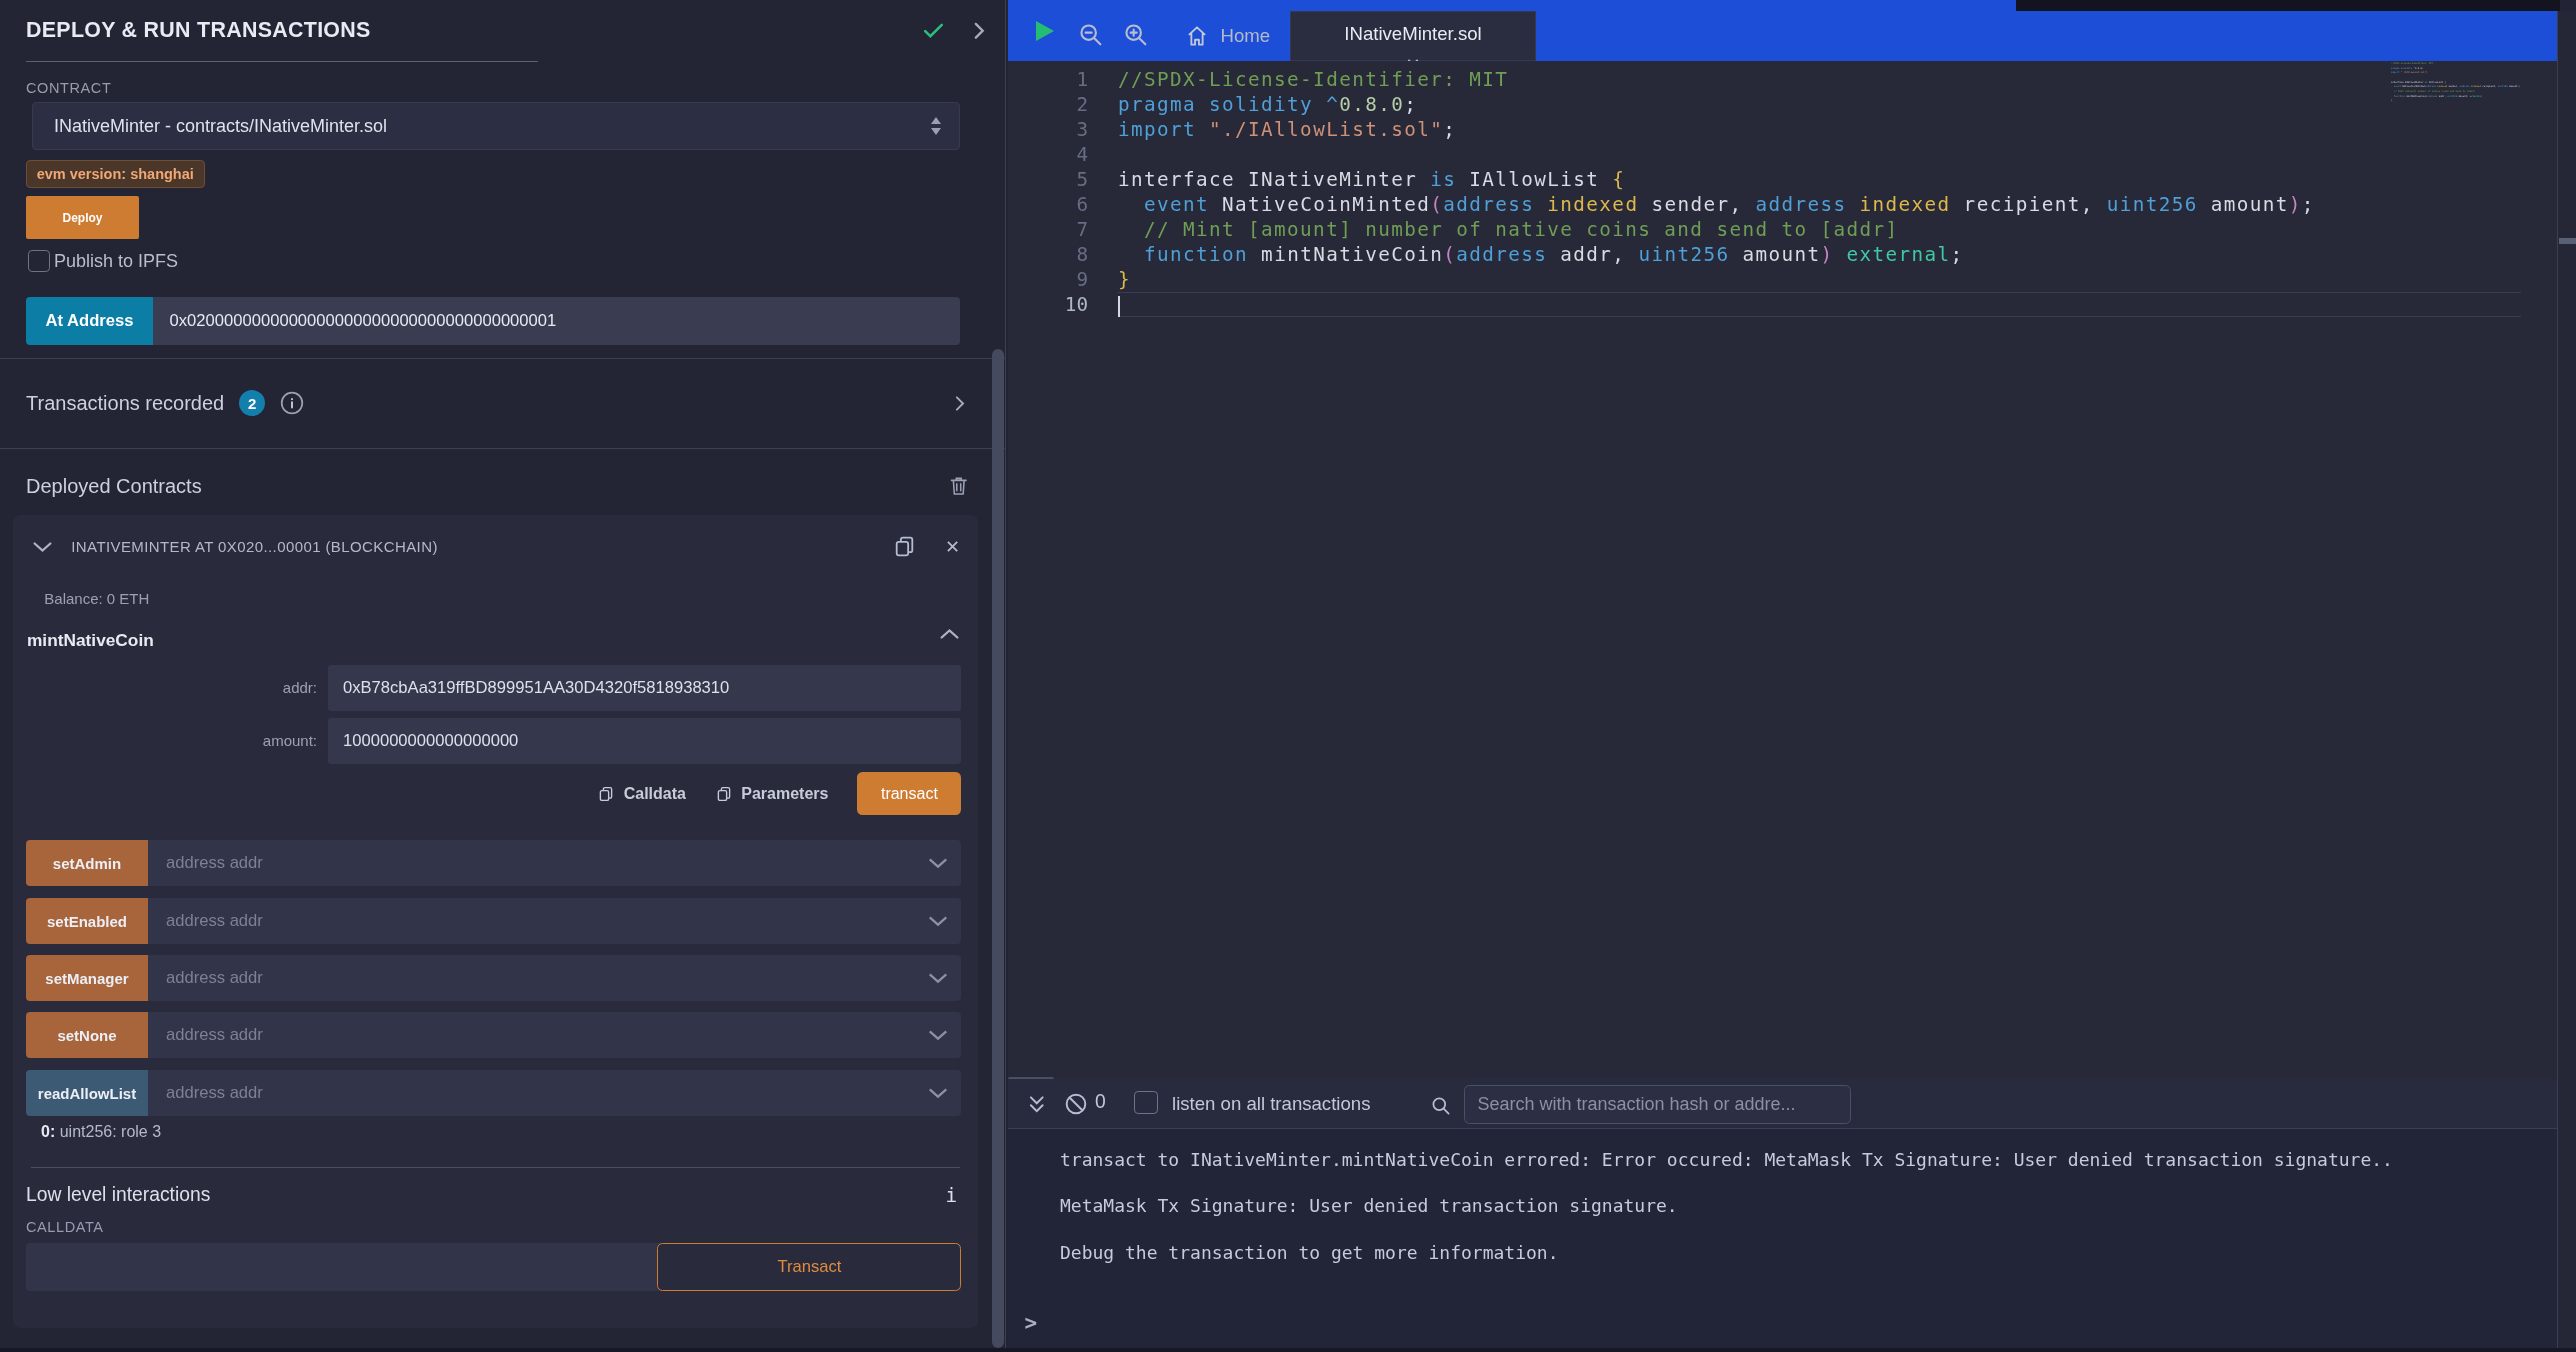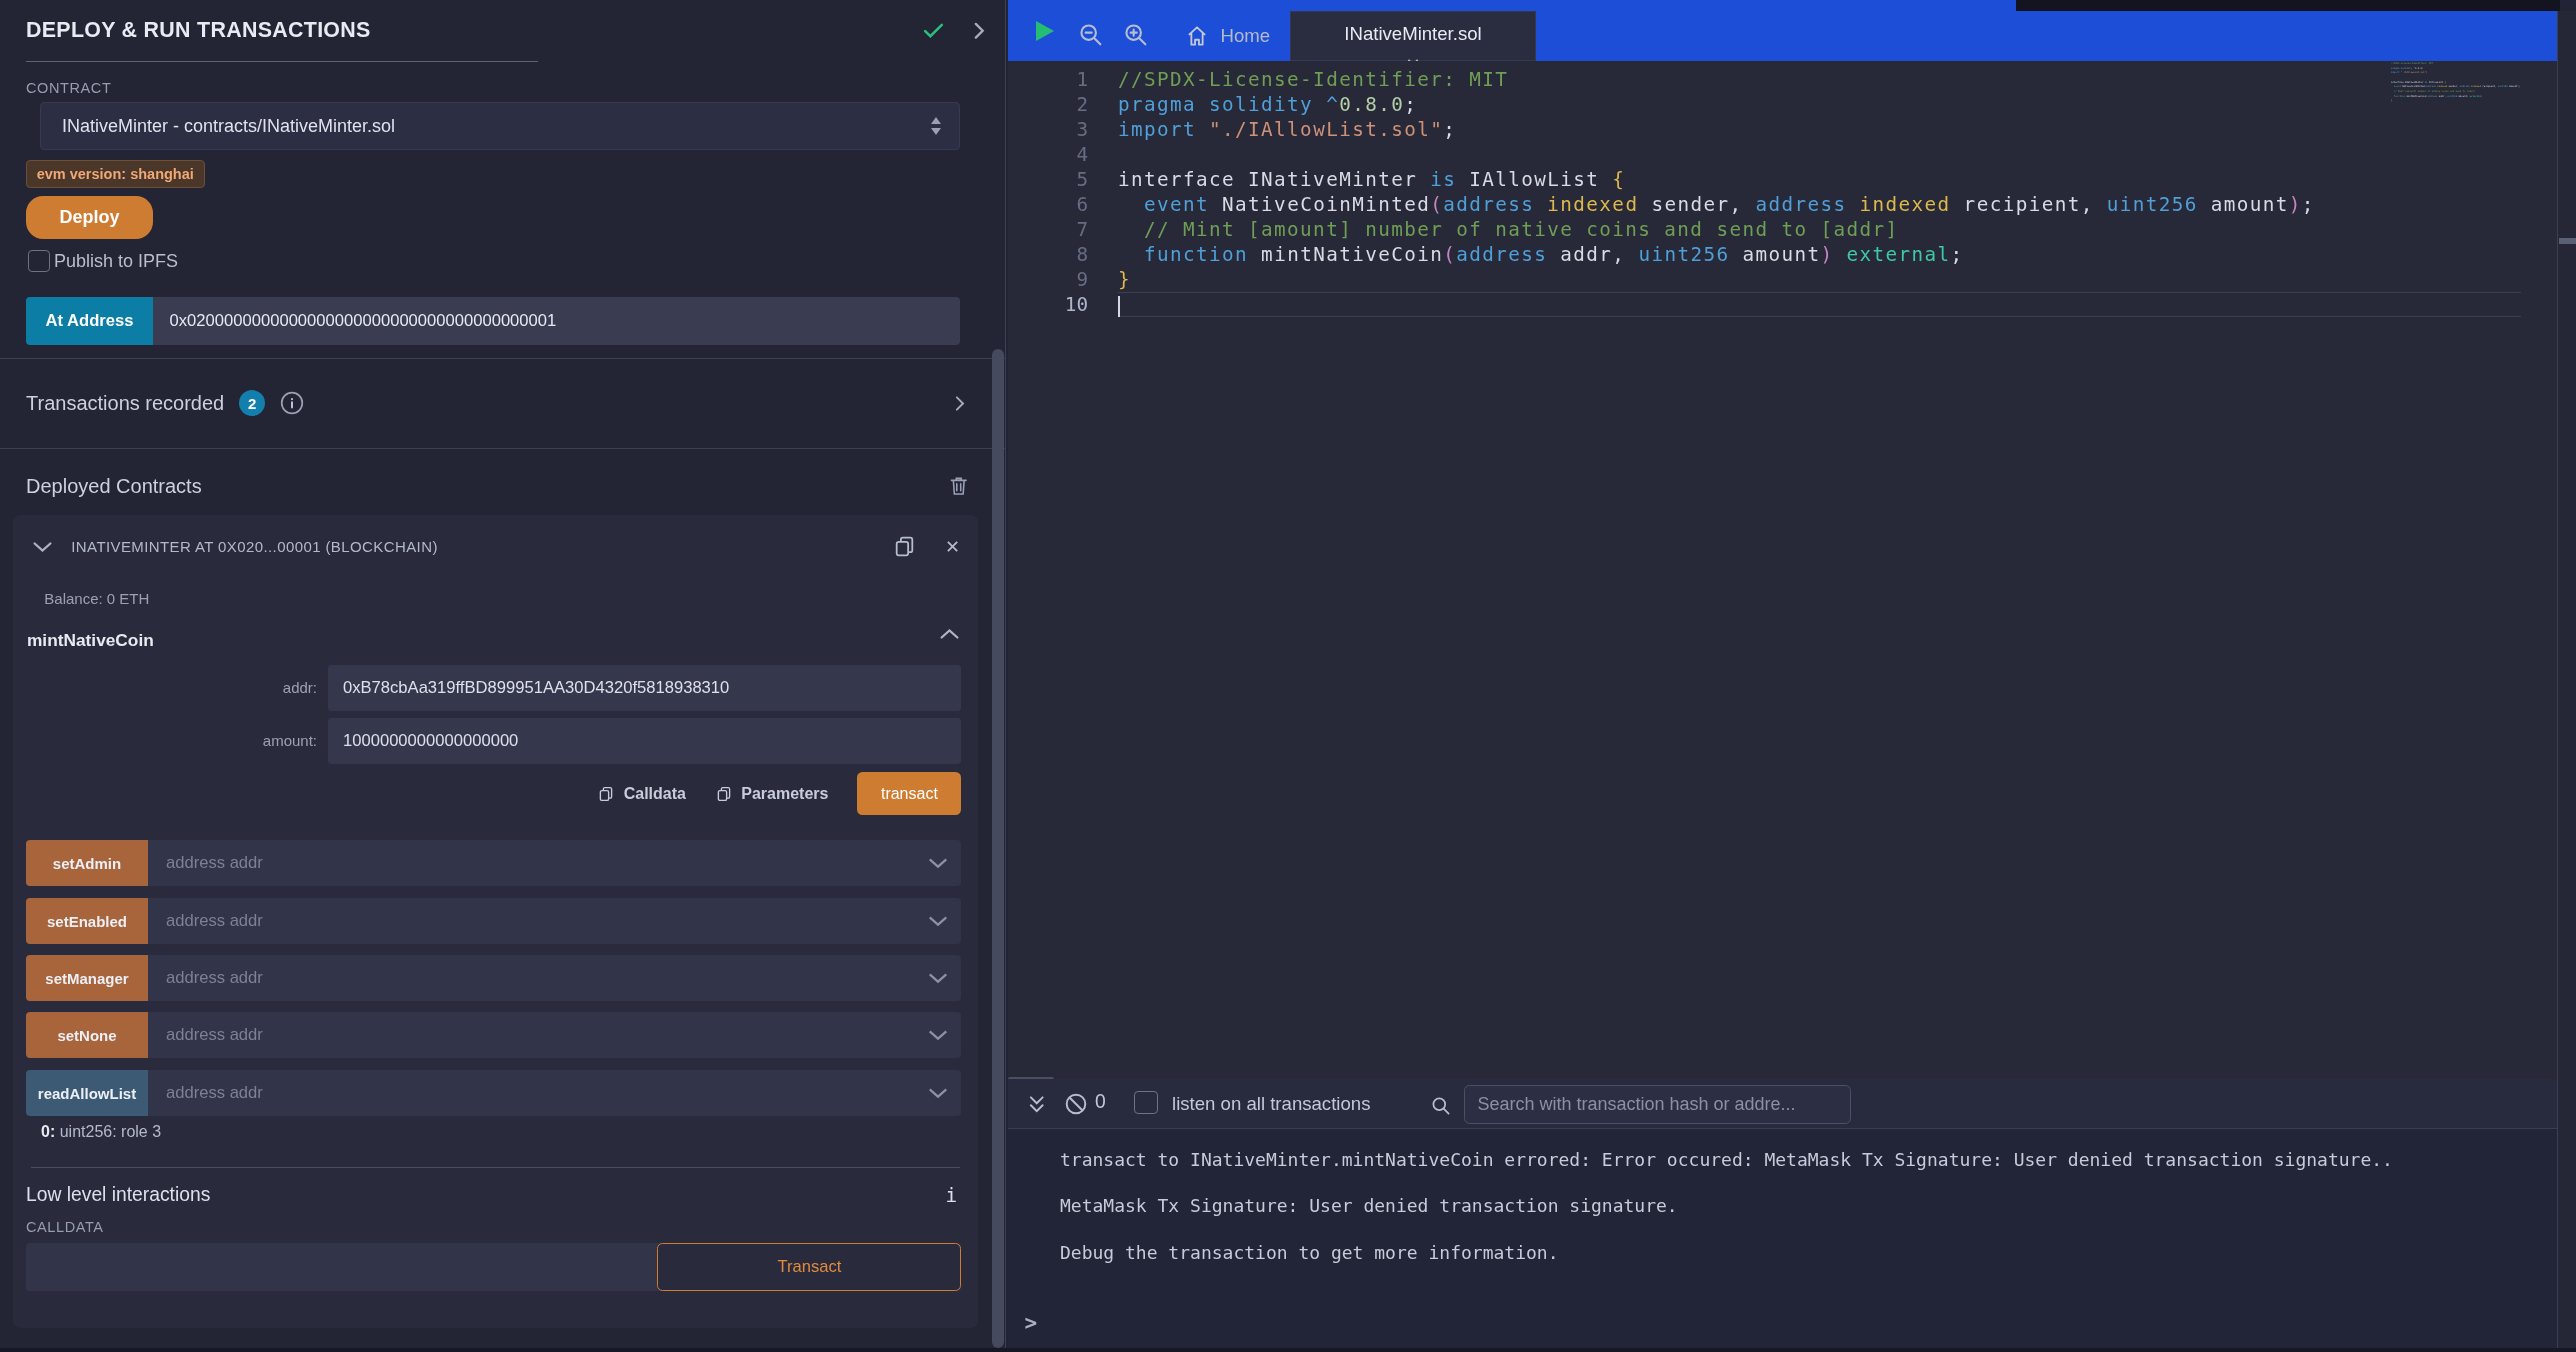--- a/index.html
+++ b/index.html
@@ -8,28 +8,28 @@
   .app { position:relative; width:2576px; height:1352px; background:#222334; overflow:hidden; }
 
   
   .left-panel { position:absolute; left:0; top:0; width:1006px; height:1352px; background:#232434; border-right:1.4px solid #3c4052; }
   .p-title { position:absolute; top:18px; left:26px; right:15px; display:flex; align-items:center; justify-content:space-between; }
   .p-title h1 { font-size:21.4px; font-weight:700; color:#e9ebf3; letter-spacing:0.3px; }
   .p-title .hicons { display:flex; align-items:center; gap:21px; }
   .p-hr { position:absolute; top:61px; left:26px; width:512px; border-top:1.4px solid #5c6175; }
   .small-label { font-size:14.5px; color:#979db0; letter-spacing:0.6px; }
   .contract-label { position:absolute; top:80px; left:26px; }
-  .contract-select { position:absolute; top:102px; left:40px; right:45px; height:48px; background:#2c2e43; border:0.7px solid #383b50; border-radius:4.1px; display:flex; align-items:center; justify-content:space-between; padding:0 18px 0 21px; cursor:pointer; }
+  .contract-select { position:absolute; top:102px; left:32px; right:45px; height:48px; background:#2c2e43; border:0.7px solid #383b50; border-radius:4.1px; display:flex; align-items:center; justify-content:space-between; padding:0 18px 0 21px; cursor:pointer; }
   .contract-select .val { font-size:18px; color:#dfe2ec; }
   .updown { display:flex; flex-direction:column; gap:4.1px; }
   .updown i { width:0; height:0; border-left:5.5px solid transparent; border-right:5.5px solid transparent; display:block; }
   .updown .u { border-bottom:7px solid #9aa0b3; }
   .updown .d { border-top:7px solid #9aa0b3; }
   .evm-badge { position:absolute; top:160px; left:26px; background:#4a3729; border:0.7px solid #6e4f35; border-radius:4.1px; padding:4.8px 9.7px; font-size:14.5px; font-weight:700; color:#f0a877; }
-  .deploy-btn { position:absolute; top:196px; left:26px; width:127px; height:43px; background:#cf7c33; border:none; border-radius:17px; color:#fff; font-size:18px; font-weight:700; font-family:inherit; cursor:pointer; }
+  .deploy-btn { position:absolute; top:196px; left:26px; width:113px; height:43px; background:#cf7c33; border:none; border-radius:2px; color:#fff; font-size:12px; font-weight:700; font-family:inherit; cursor:pointer; }
   .ipfs-row { position:absolute; top:250px; left:28px; display:flex; align-items:center; gap:4px; }
   .checkbox { width:22px; height:22px; border:1.4px solid #6d7388; border-radius:4.1px; background:transparent; cursor:pointer; }
   .ipfs-row span { font-size:18px; color:#b9bfce; }
   .ataddr-row { position:absolute; top:297px; left:26px; right:45px; height:48px; display:flex; }
   .ataddr-btn { width:127px; height:100%; background:#0c7ea6; border:none; border-radius:4.1px 0 0 4.1px; color:#fff; font-size:16.6px; font-weight:700; font-family:inherit; cursor:pointer; flex:none; }
   .ataddr-input { flex:1; height:100%; background:#3a3c51; border:none; border-radius:0 4.1px 4.1px 0; color:#e6e9f2; font-size:16.6px; padding:0 16.6px; font-family:inherit; outline:none; }
   .sec-div { position:absolute; left:0; right:0; border-top:1.4px solid #3c4052; }
   .trans-row { position:absolute; top:359px; height:88px; left:26px; right:35px; display:flex; align-items:center; }
   .sec-head { font-size:20px; color:#ccd1de; }
   .badge-count { margin-left:15px; min-width:26px; height:26px; border-radius:13px; background:#137fad; color:#fff; font-size:15px; font-weight:700; display:inline-flex; align-items:center; justify-content:center; padding:0 7px; }

